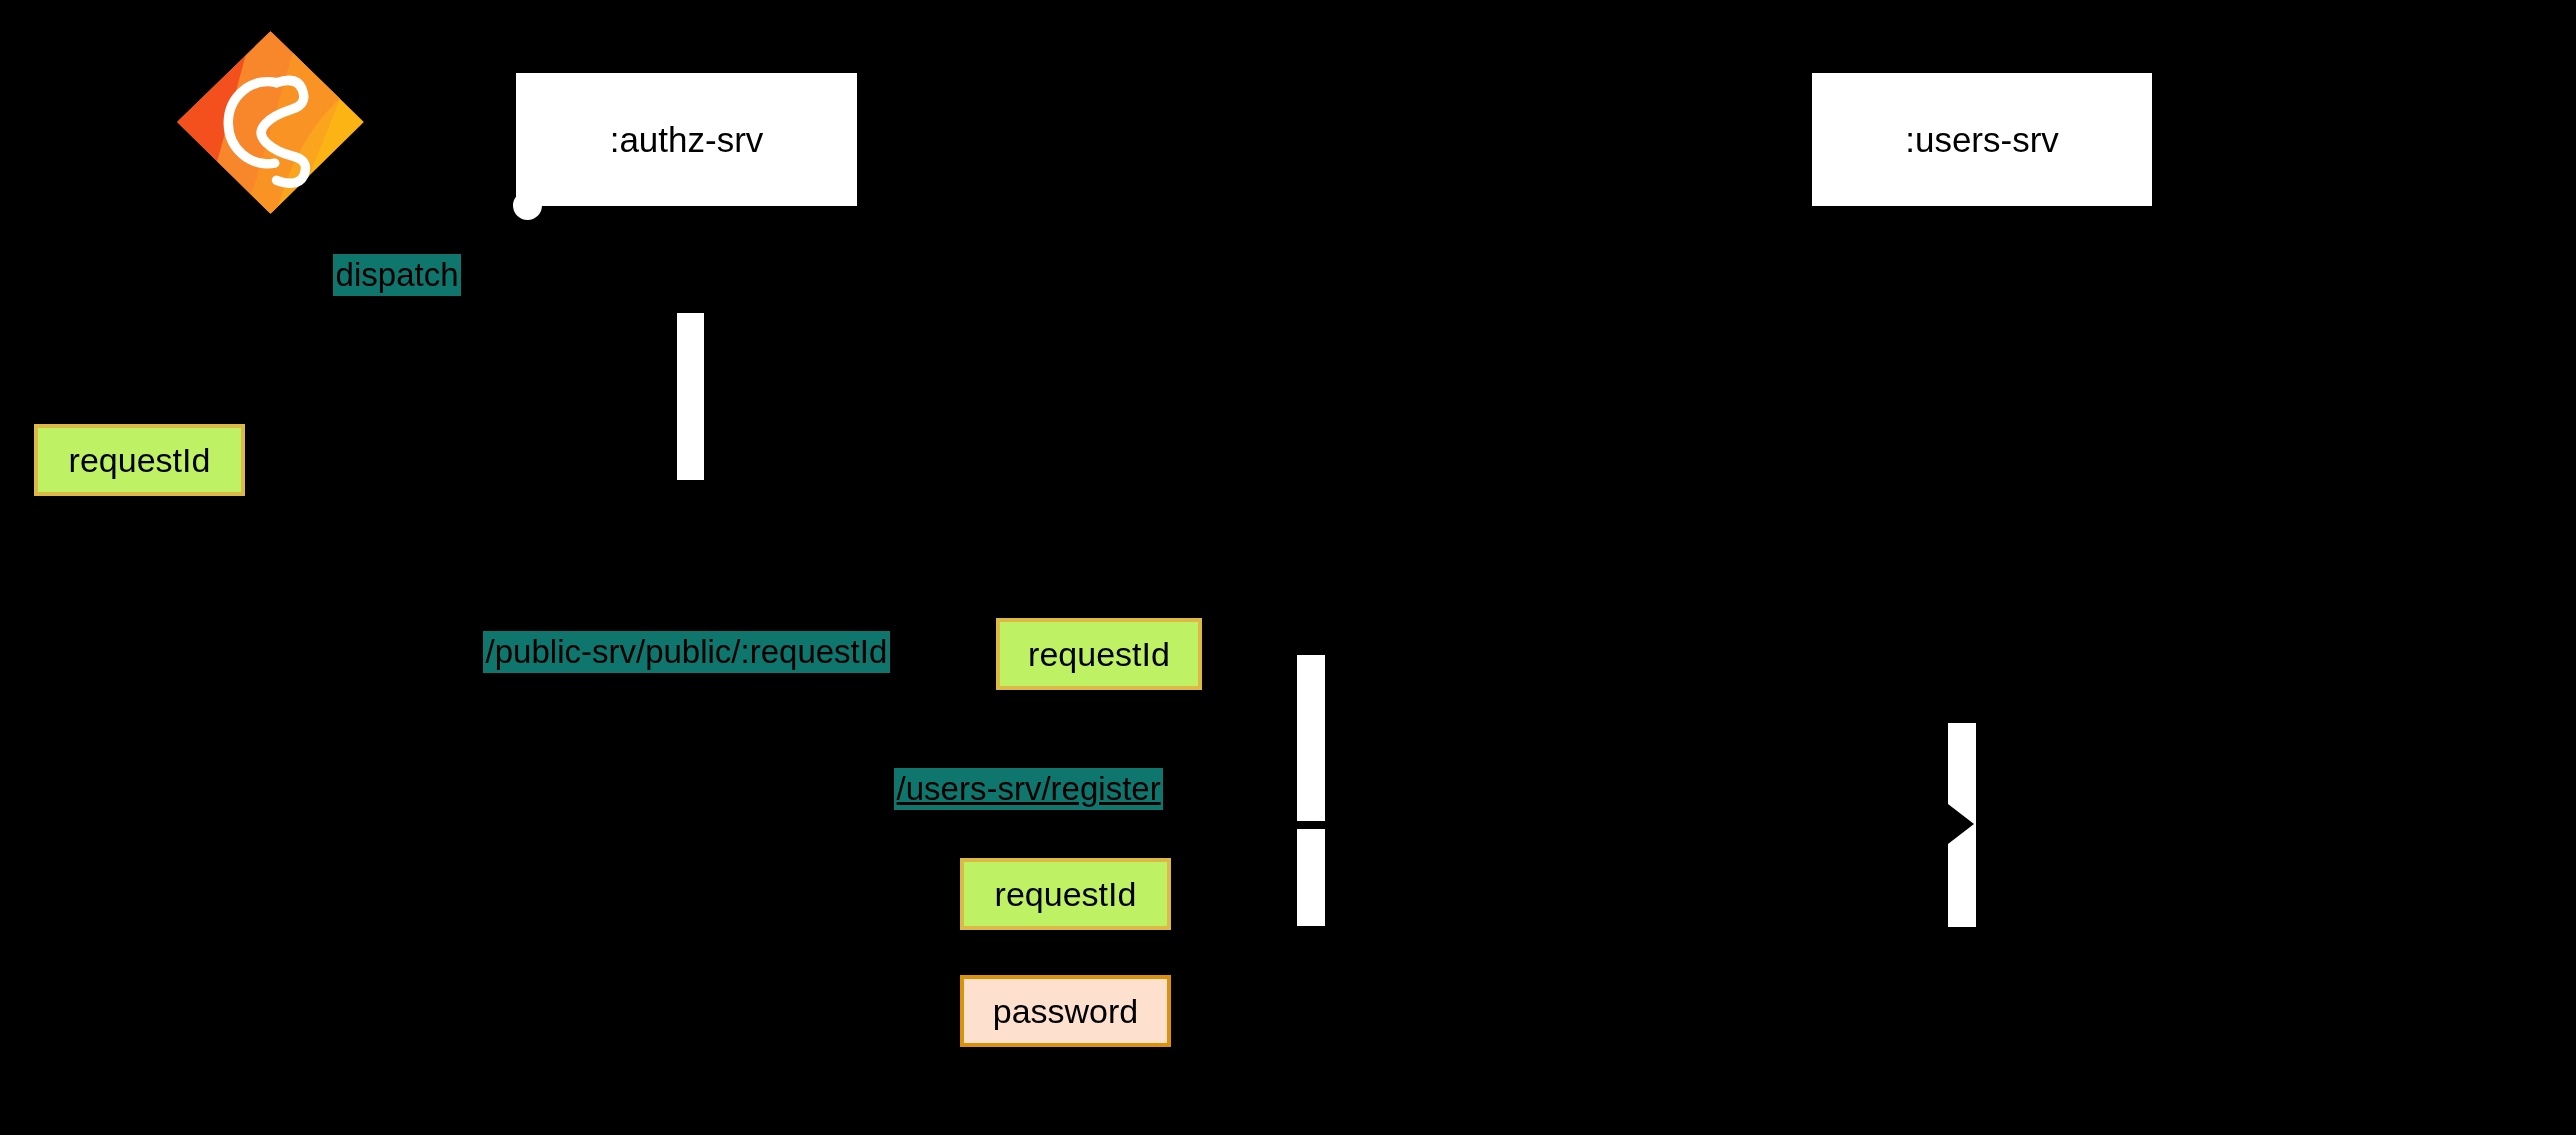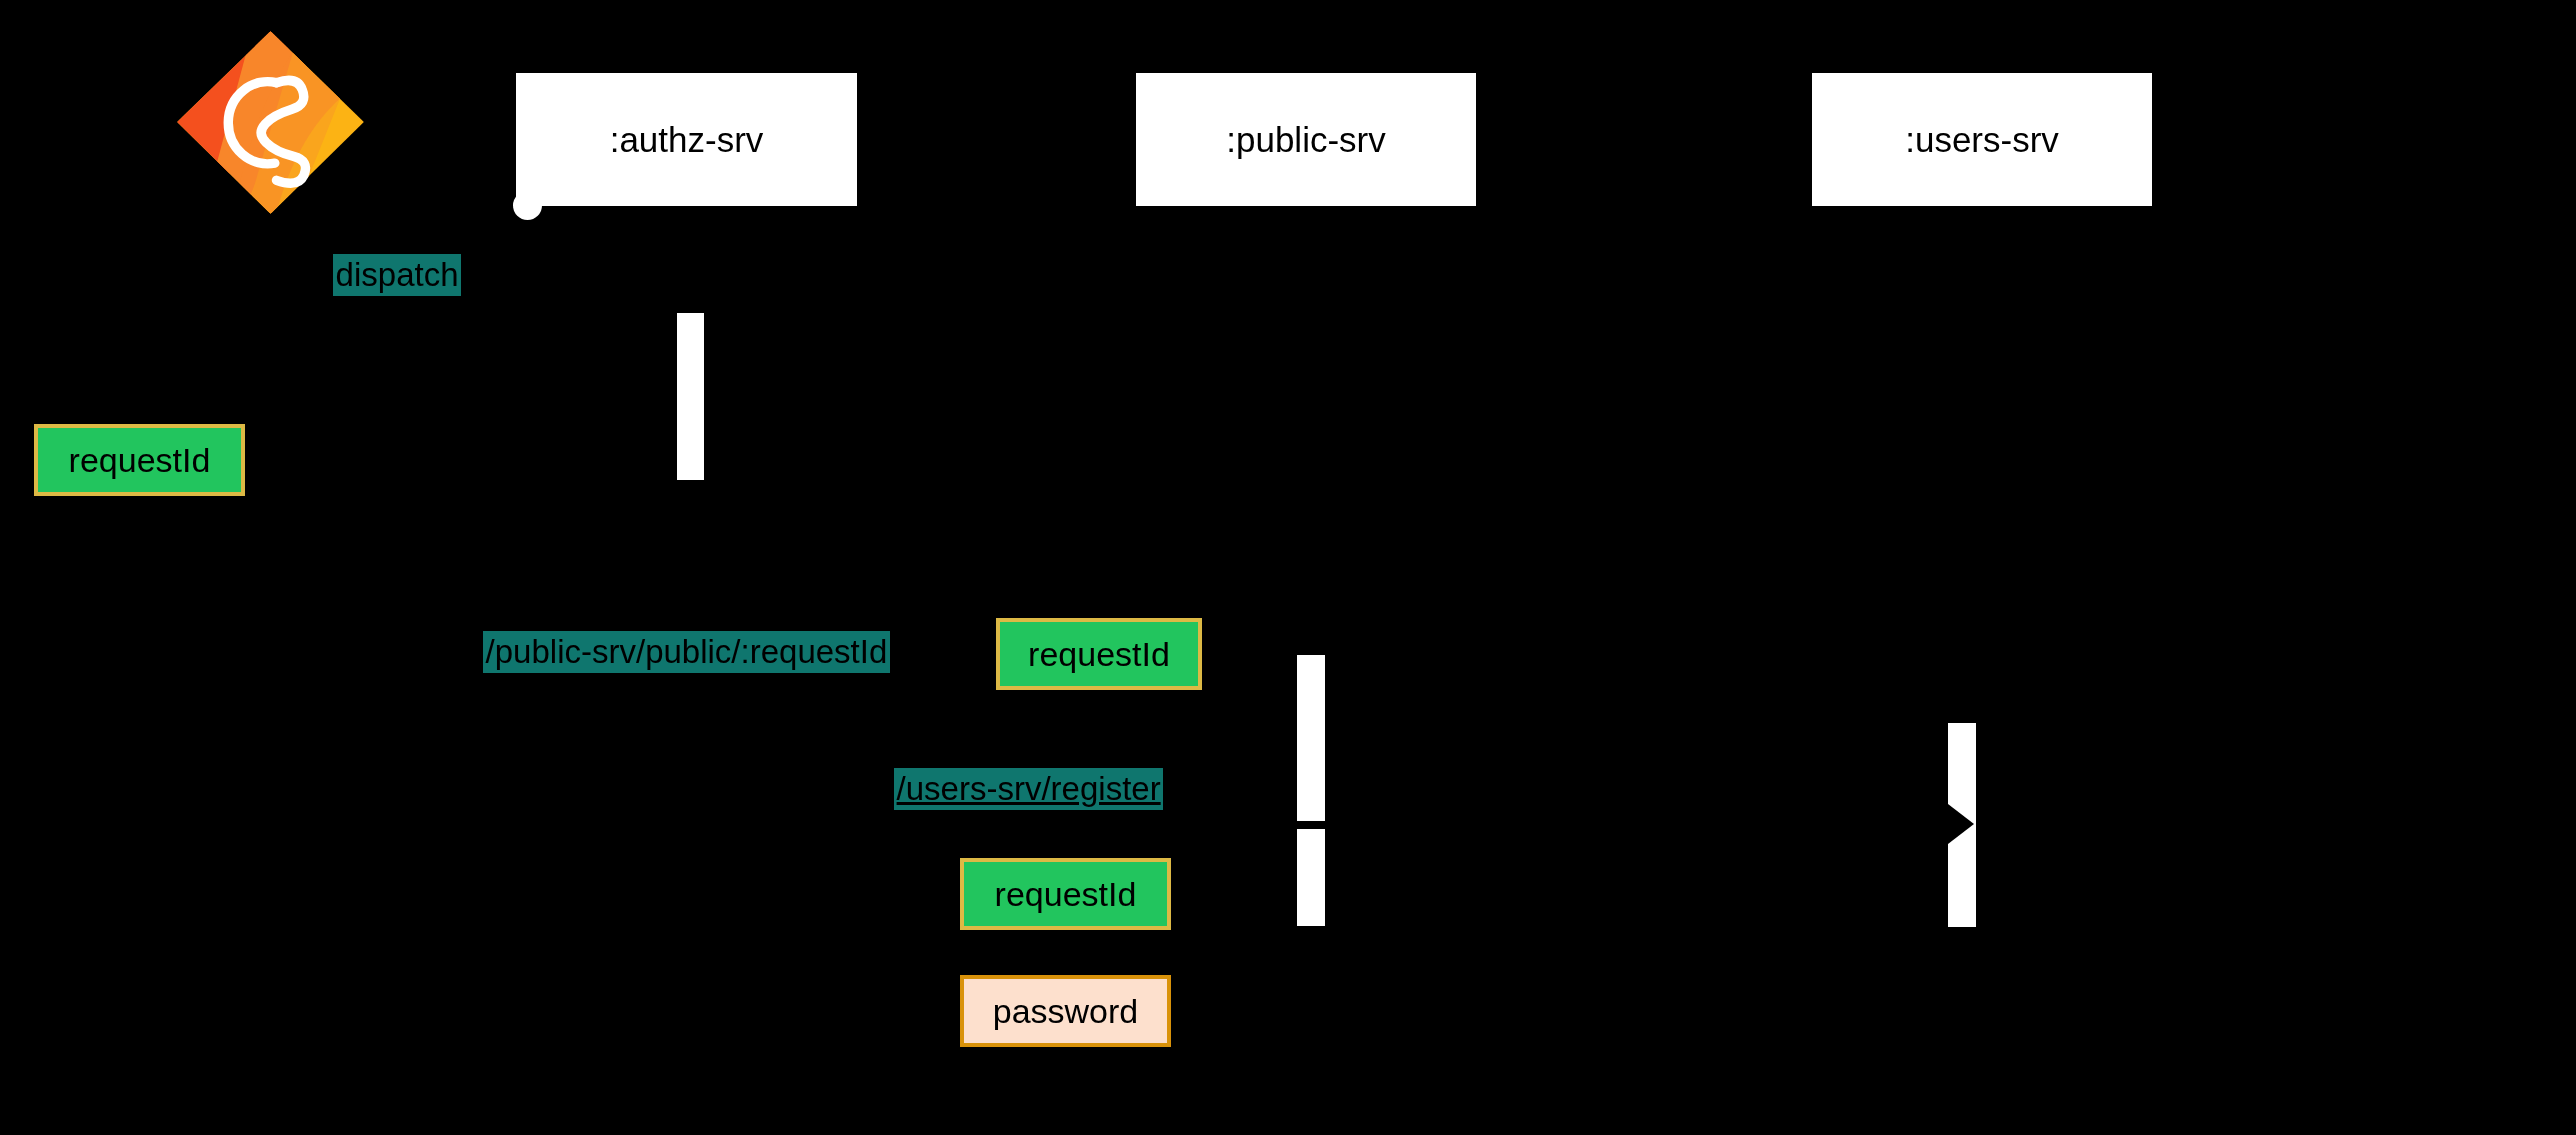--- a/index.html
+++ b/index.html
@@ -85,21 +85,21 @@
     display: flex;
     align-items: center;
     justify-content: center;
     font-size: 34px;
     line-height: 1;
     color: #000000;
     box-sizing: border-box;
     white-space: nowrap;
   }
   .note.yellow {
-    background: #22c55e;
+    background: #bef264;
     border: 4.3px solid #ddb945;
   }
   .note.peach {
     background: #fde0cd;
     border: 4.3px solid #d9920a;
   }
 </style>
 </head>
 <body>
 
@@ -122,23 +122,20 @@
       <g fill="none" stroke="#ffffff" stroke-width="11" stroke-linecap="round">
         <path d="M122 66 A46 48 0 1 0 120 160"></path>
         <path d="M122 66 q24 -8 30 8 q7 17 -12 23 q-22 7 -31 17 q-10 11 1 22 q11 11 32 16 q19 5 12 22 q-7 15 -32 6"></path>
       </g>
     </svg>
     <div class="logo-dot"></div>
   </div>
 
   <div class="participant" style="left:516px; top:73px; width:341px; height:133px;">
     <span>:authz-srv</span>
-  </div>
-  <div class="participant" style="left:1136px; top:73px; width:340px; height:133px;">
-    <span>:public-srv</span>
   </div>
   <div class="participant" style="left:1812px; top:73px; width:340px; height:133px;">
     <span>:users-srv</span>
   </div>
 
   <div class="activation" style="left:677px; top:313px; width:26.6px; height:167px;"></div>
 
   <div class="activation" style="left:1297px; top:655px; width:28px; height:166px;"></div>
 
   <div class="activation" style="left:1297px; top:829px; width:28px; height:97px;"></div>

